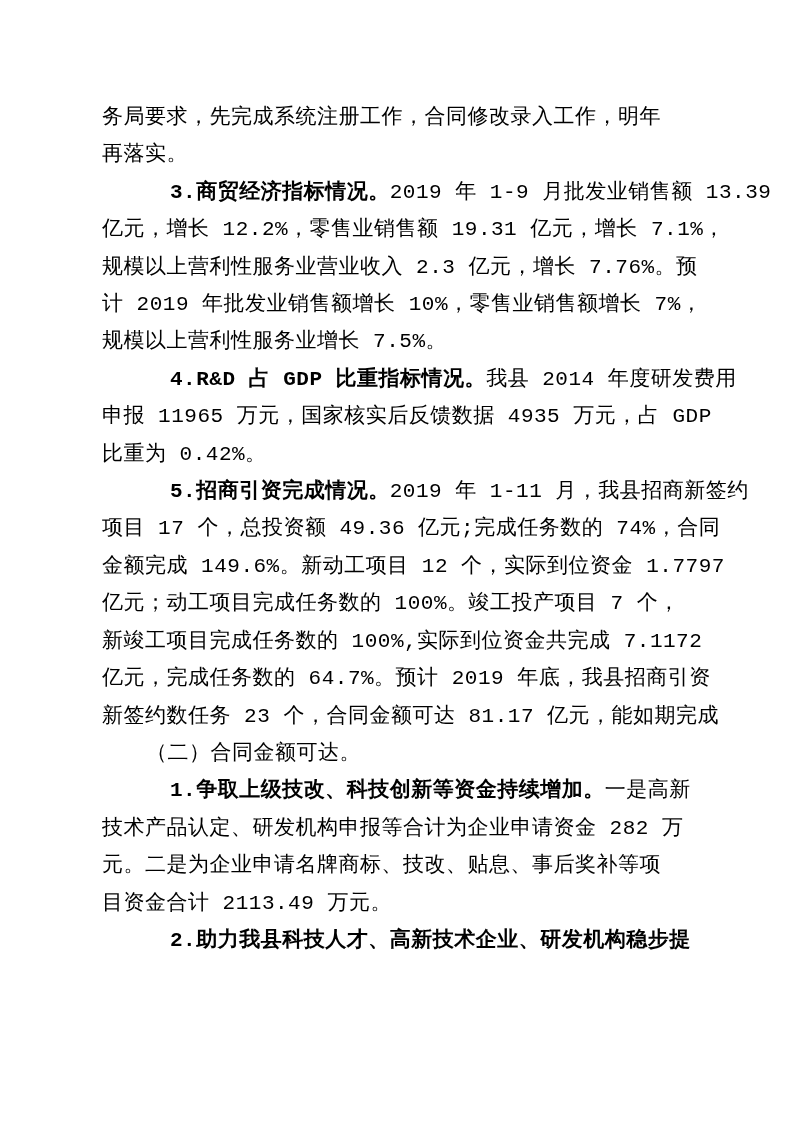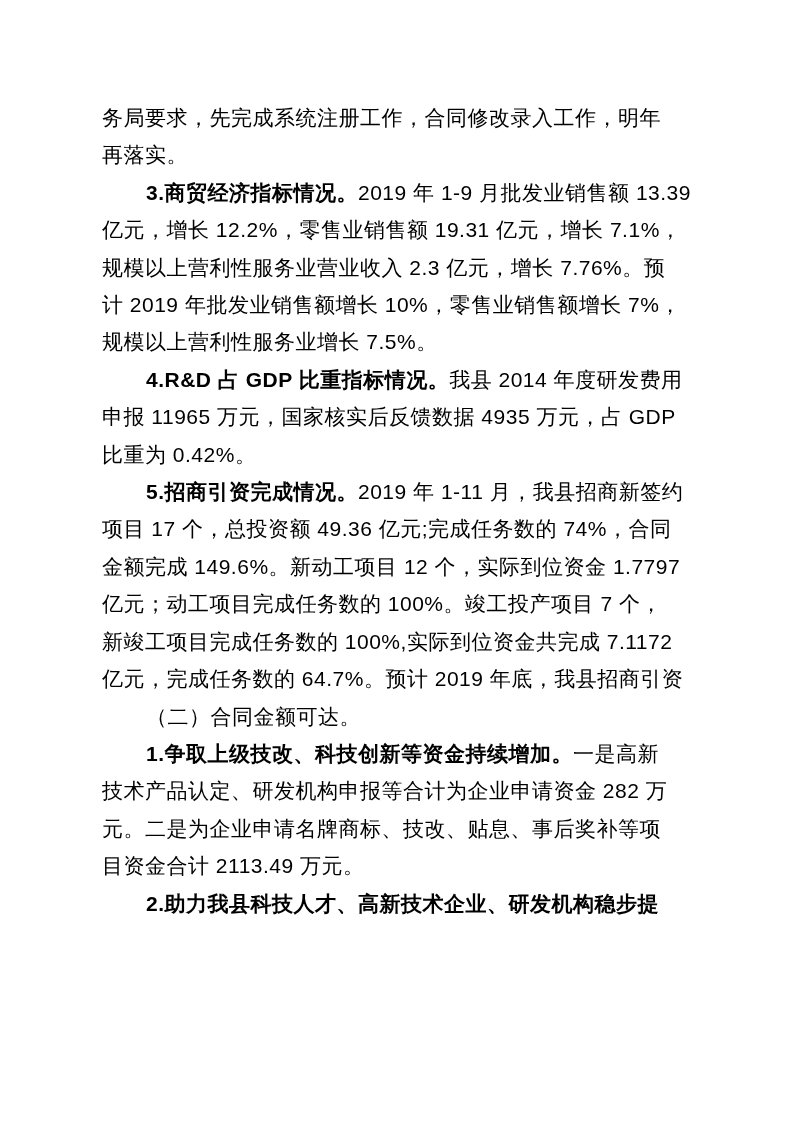--- a/index.html
+++ b/index.html
@@ -6,40 +6,41 @@
     margin: 0;
     padding: 0;
     background: #ffffff;
   }
   .page {
     position: relative;
     width: 793px;
     height: 1122px;
     background: #ffffff;
     overflow: hidden;
-    font-family: Liberation Sans, sans-serif;
+    font-family: Liberation Mono, monospace;
   }
   .content {
     position: absolute;
     left: 102px;
     top: 99px;
     width: 585px;
   }
   .line {
     font-size: 21px;
     line-height: 37.4px;
     color: #000000;
     white-space: nowrap;
     letter-spacing: 0.5px;
   }
   .line.indent {
     padding-left: 44px;
   }
   .seg-bold {
     font-weight: bold;
+    margin-left: 24px;
   }
 </style>
 </head>
 <body>
 
 <div class="page">
   <div class="content">
       <div class="line"><span class="seg-normal">务局要求，先完成系统注册工作，合同修改录入工作，明年</span></div>
       <div class="line"><span class="seg-normal">再落实。</span></div>
       <div class="line indent"><span class="seg-bold">3.商贸经济指标情况。</span><span class="seg-normal">2019 年 1-9 月批发业销售额 13.39</span></div>
@@ -49,20 +50,21 @@
       <div class="line"><span class="seg-normal">规模以上营利性服务业增长 7.5%。</span></div>
       <div class="line indent"><span class="seg-bold">4.R&amp;D 占 GDP 比重指标情况。</span><span class="seg-normal">我县 2014 年度研发费用</span></div>
       <div class="line"><span class="seg-normal">申报 11965 万元，国家核实后反馈数据 4935 万元，占 GDP</span></div>
       <div class="line"><span class="seg-normal">比重为 0.42%。</span></div>
       <div class="line indent"><span class="seg-bold">5.招商引资完成情况。</span><span class="seg-normal">2019 年 1-11 月，我县招商新签约</span></div>
       <div class="line"><span class="seg-normal">项目 17 个，总投资额 49.36 亿元;完成任务数的 74%，合同</span></div>
       <div class="line"><span class="seg-normal">金额完成 149.6%。新动工项目 12 个，实际到位资金 1.7797</span></div>
       <div class="line"><span class="seg-normal">亿元；动工项目完成任务数的 100%。竣工投产项目 7 个，</span></div>
       <div class="line"><span class="seg-normal">新竣工项目完成任务数的 100%,实际到位资金共完成 7.1172</span></div>
       <div class="line"><span class="seg-normal">亿元，完成任务数的 64.7%。预计 2019 年底，我县招商引资</span></div>
+      <div class="line"><span class="seg-normal">新签约数任务 23 个，合同金额可达 81.17 亿元，能如期完成</span></div>
       <div class="line indent"><span class="seg-normal">（二）合同金额可达。</span></div>
       <div class="line indent"><span class="seg-bold">1.争取上级技改、科技创新等资金持续增加。</span><span class="seg-normal">一是高新</span></div>
       <div class="line"><span class="seg-normal">技术产品认定、研发机构申报等合计为企业申请资金 282 万</span></div>
       <div class="line"><span class="seg-normal">元。二是为企业申请名牌商标、技改、贴息、事后奖补等项</span></div>
       <div class="line"><span class="seg-normal">目资金合计 2113.49 万元。</span></div>
       <div class="line indent"><span class="seg-bold">2.助力我县科技人才、高新技术企业、研发机构稳步提</span></div>
     </div>
 </div>
 
 </body></html>

